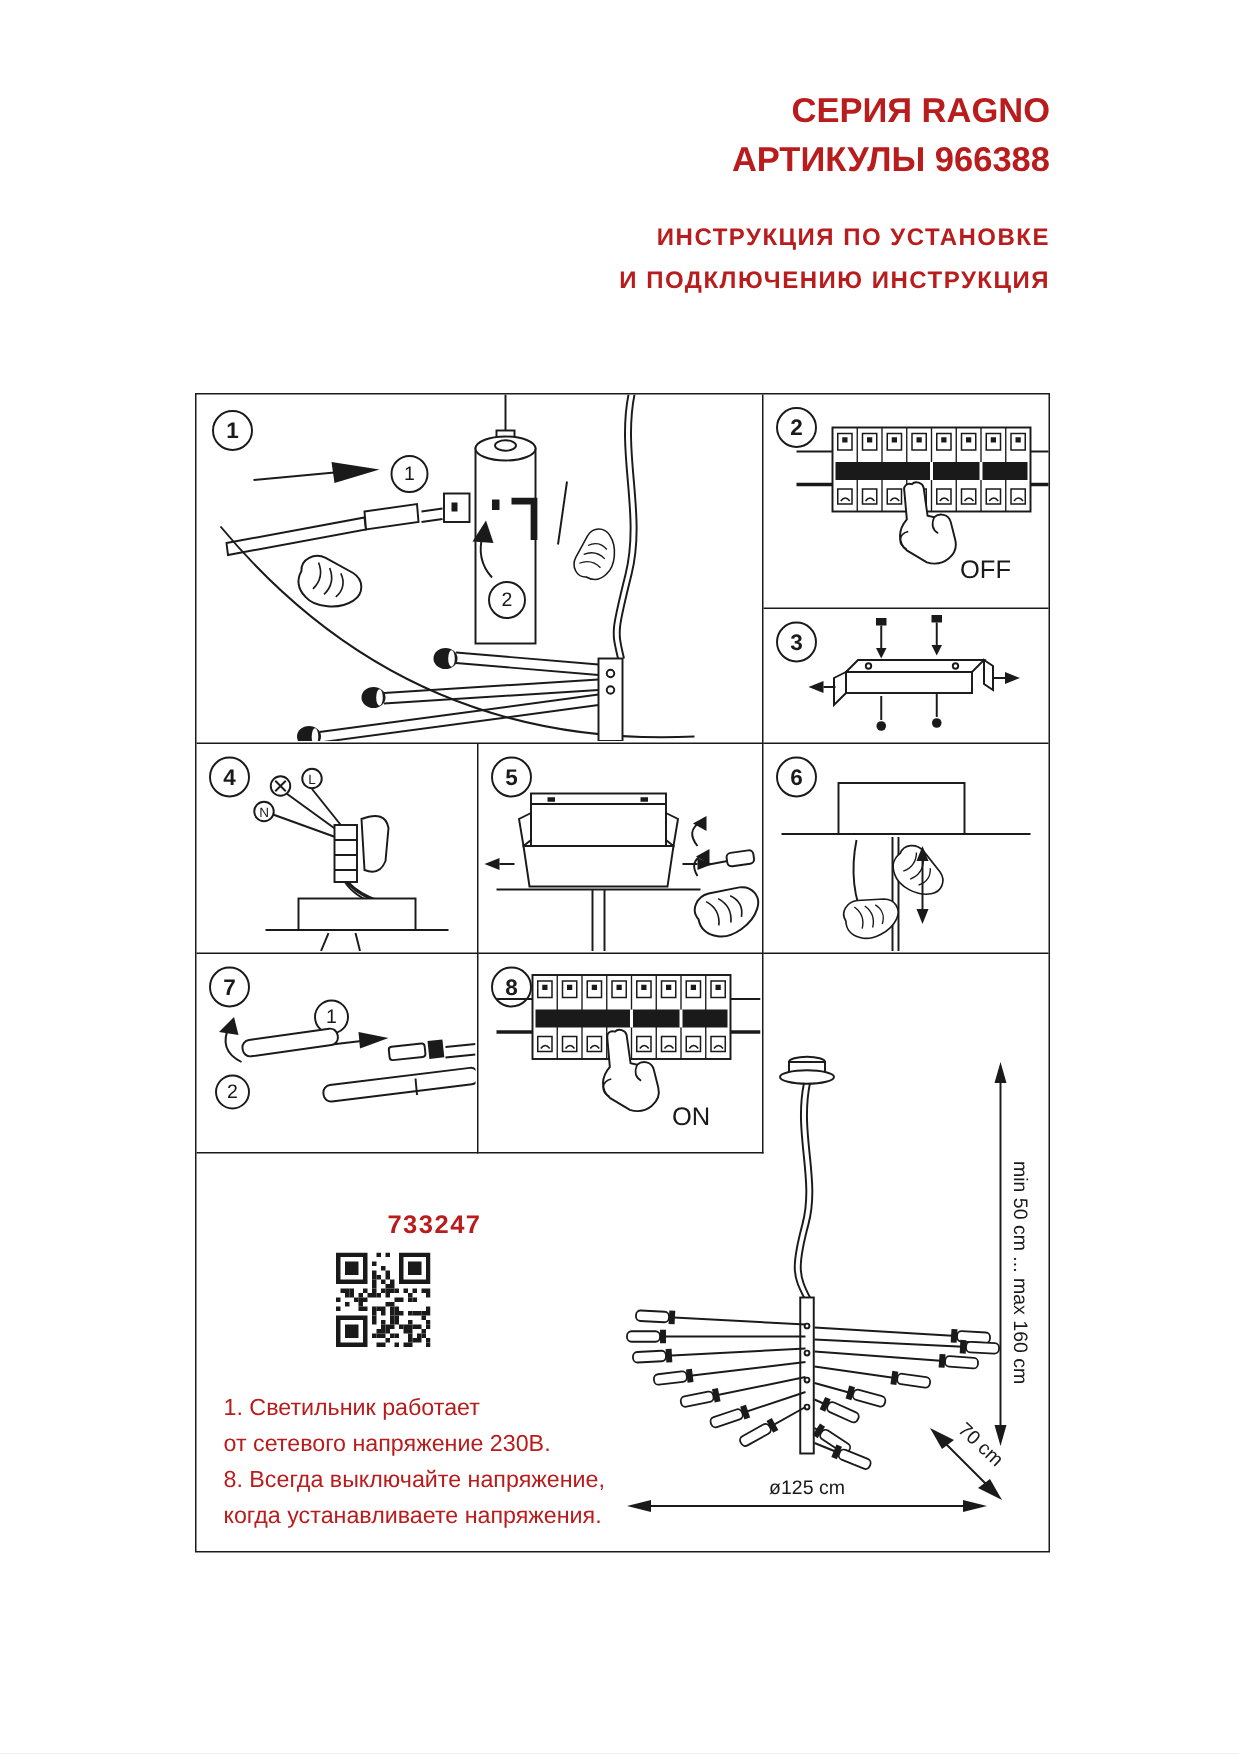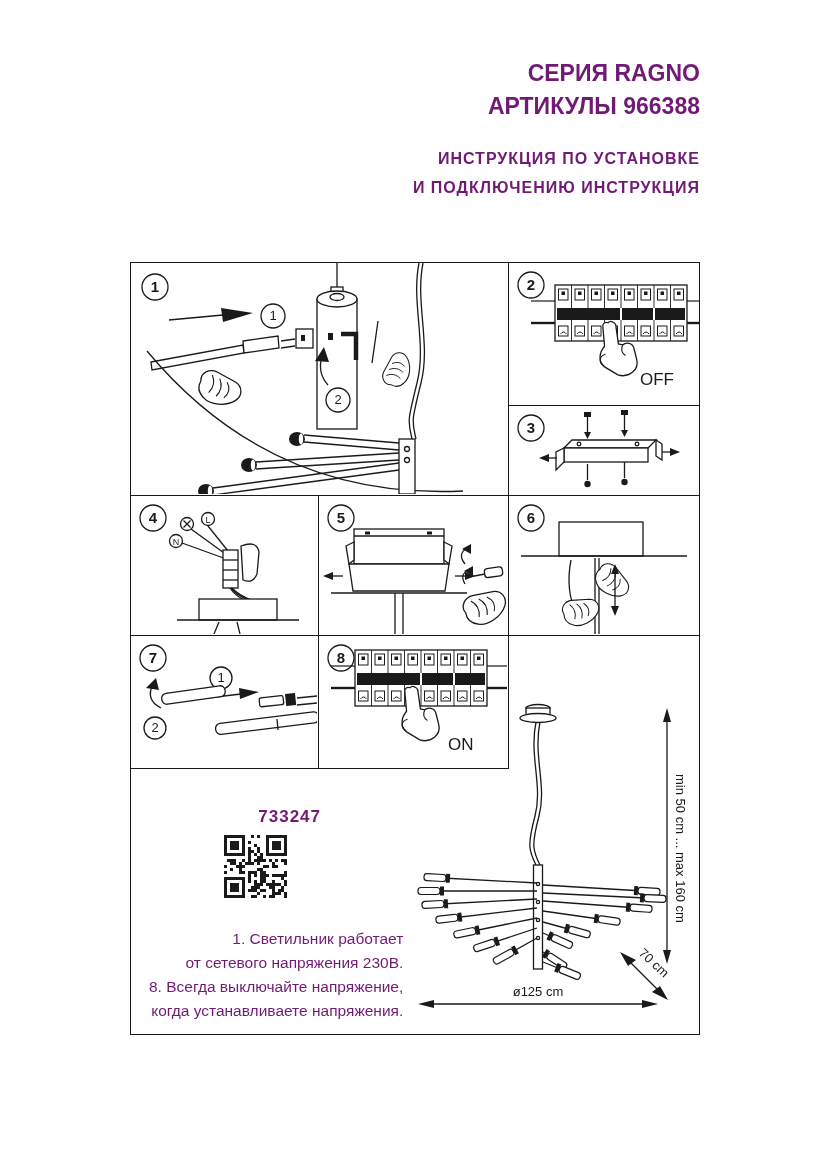--- a/index.html
+++ b/index.html
@@ -1,17 +1,17 @@
 <!DOCTYPE html>
 <html><head>
 <meta charset="utf-8">
 <style>
   html,body{margin:0;padding:0;background:#e8e8e8;}
   #page{position:relative;width:826px;height:1169px;background:#ffffff;margin:0 auto;
-        font-family:"Liberation Sans",sans-serif;color:#701a75;overflow:hidden;}
+        font-family:"Liberation Sans",sans-serif;color:#b91c1c;overflow:hidden;}
   .hdr{position:absolute;right:126px;text-align:right;font-weight:700;}
   #hdr-top{top:57px;font-size:23px;line-height:33px;}
   #hdr-sub{top:144px;font-size:16px;line-height:29px;letter-spacing:1px;}
   #main{position:absolute;left:130px;top:262px;width:570px;height:773px;
         border:1.6px solid #1a1a1a;box-sizing:border-box;}
   .panel{position:absolute;box-sizing:border-box;}
   .br{border-right:1.6px solid #1a1a1a;}
   .bb{border-bottom:1.6px solid #1a1a1a;}
   .panel svg{position:absolute;left:0;top:0;}
   svg{display:block;}
@@ -21,21 +21,21 @@
   .switchlbl{font-size:17px;font-weight:400;}
   .termlbl{font-size:9px;text-anchor:middle;}
   .dimlbl{font-size:13px;}
   .ln{stroke:#1a1a1a;stroke-width:1.3;fill:none;}
   .fl{fill:#1a1a1a;stroke:none;}
   .wh{fill:#ffffff;stroke:#1a1a1a;stroke-width:1.3;}
   #bottom-section{position:absolute;left:0;top:506px;width:568px;height:264px;}
   #article-num{position:absolute;left:60px;top:38px;width:130px;text-align:right;
                font-size:17px;font-weight:700;letter-spacing:1px;}
   #qr-wrap{position:absolute;left:93px;top:66px;width:63px;height:63px;}
-  #notes{position:absolute;left:18px;top:158px;font-size:15.5px;line-height:24px;text-align:right;}
+  #notes{position:absolute;left:18px;top:158px;font-size:15.5px;line-height:24px;}
 </style>
 </head>
 <body>
 
 <div id="page">
 
   <svg width="0" height="0" style="position:absolute">
     <defs>
       <g id="def-finger">
         <path d="M1,0 C-2,-2 -5,0 -5,3 L-8,22 C-15,27 -18,35 -13,42 L-2,53 C8,59 20,53 20,43 L20,31 C20,25 14,23 10,25 L6,23 8,4 C8,1 4,-2 1,0 Z" fill="#fff" stroke="#1a1a1a" stroke-width="1.3"></path>
@@ -542,21 +542,21 @@
             <rect x="14" y="0" width="7" height="7" fill="#1a1a1a"></rect>
             <rect x="15" y="1" width="5" height="5" fill="#fff"></rect>
             <rect x="16" y="2" width="3" height="3" fill="#1a1a1a"></rect>
             <rect x="0" y="14" width="7" height="7" fill="#1a1a1a"></rect>
             <rect x="1" y="15" width="5" height="5" fill="#fff"></rect>
             <rect x="2" y="16" width="3" height="3" fill="#1a1a1a"></rect>
           </svg>
       </div>
       <div id="notes">
         <div>1. Светильник работает</div>
-        <div>от сетевого напряжения 230В.</div>
+        <div>от сетевого напряжение 230В.</div>
         <div>8. Всегда выключайте напряжение,</div>
         <div>когда устанавливаете напряжения.</div>
       </div>
     </div>
 
     <svg style="position:absolute;left:283px;top:373px;" width="287" height="397" viewBox="0 0 287 397">
       <g>
         <ellipse class="wh" cx="124" cy="72" rx="12" ry="3.5"></ellipse>
         <rect class="wh" x="112" y="72" width="24" height="8"></rect>
         <ellipse class="wh" cx="124" cy="82" rx="18" ry="4.5"></ellipse>

